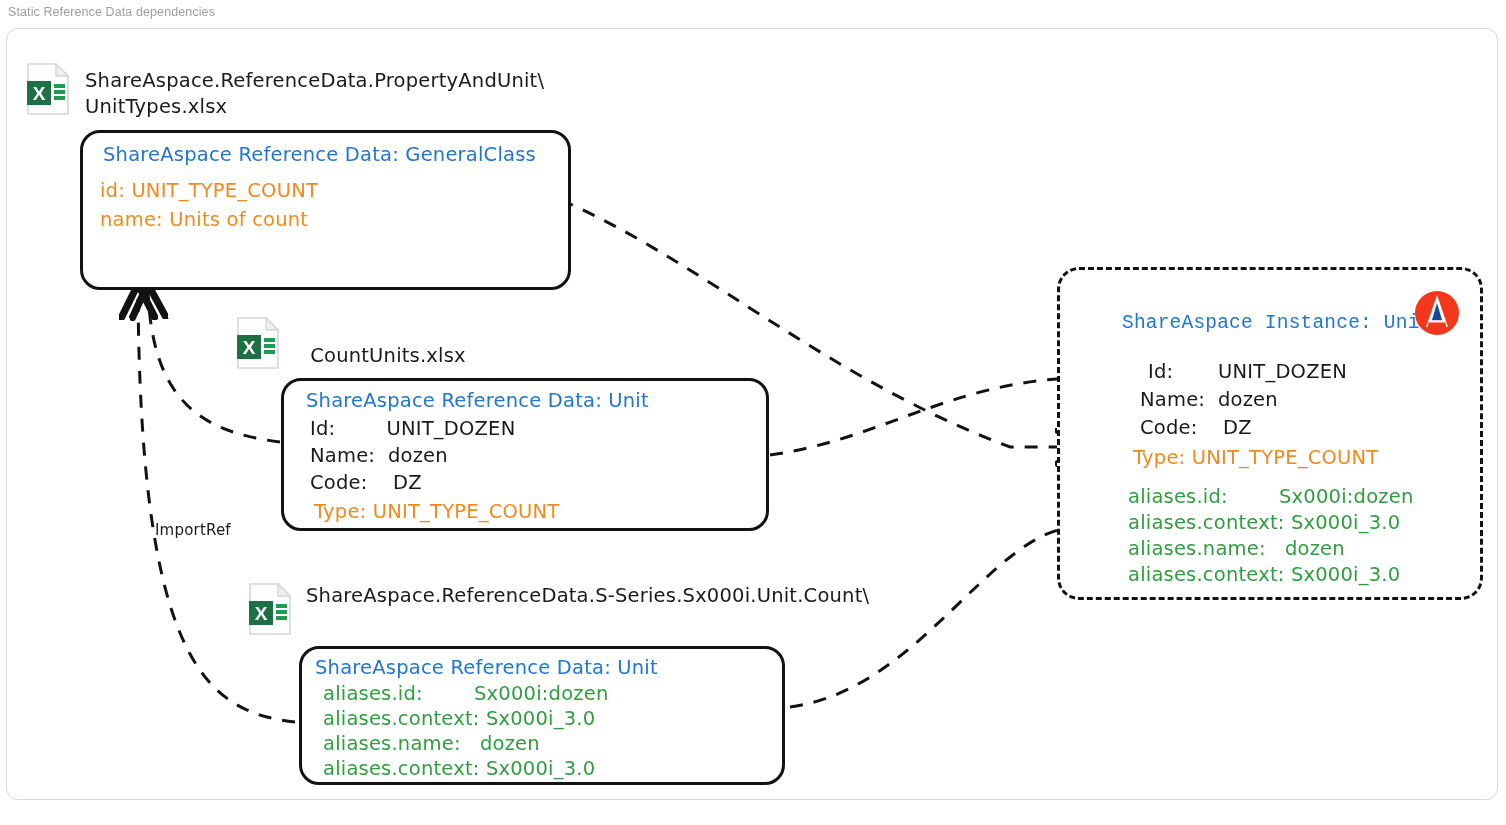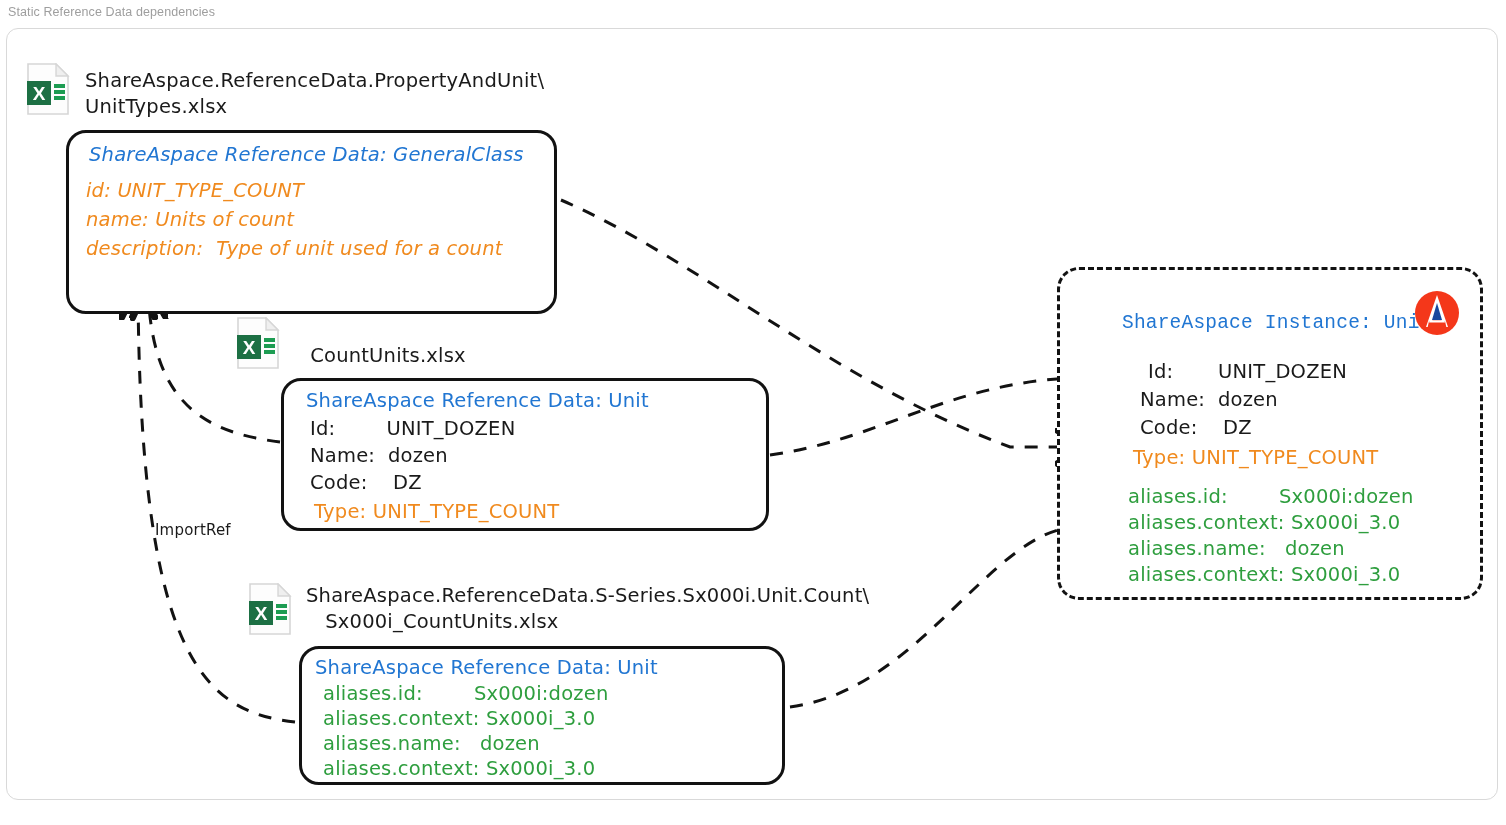--- a/index.html
+++ b/index.html
@@ -100,25 +100,24 @@
   <rect x="1" y="18" width="24" height="24" fill="#1d7044"></rect>
   <text x="13" y="36.5" font-family="Liberation Sans, sans-serif" font-size="19" font-weight="bold" fill="#fff" text-anchor="middle">X</text>
   <g fill="#1d9c52">
     <rect x="28" y="21" width="11" height="4"></rect>
       <rect x="28" y="27" width="11" height="4"></rect>
       <rect x="28" y="33" width="11" height="4"></rect>
   </g>
 </svg>
 <div class="file-label hand" style="left:85px;top:68px;"><span>ShareAspace.ReferenceData.PropertyAndUnit\</span><br><span>UnitTypes.xlsx</span></div>
 
-<div class="card" style="left:66px;top:130px;width:491px;height:184px;font-style:italic;">
+<div class="card" style="left:80px;top:130px;width:491px;height:160px;">
   <div class="card-title hand" style="left:20px;top:10px;">ShareAspace Reference Data: GeneralClass</div>
   <div class="row hand c-orange" style="left:17px;top:46px;"><span>id:</span> <span>UNIT_TYPE_COUNT</span></div>
   <div class="row hand c-orange" style="left:17px;top:75px;"><span>name:</span> <span>Units of count</span></div>
-  <div class="row hand c-orange" style="left:17px;top:104px;"><span>description:</span>  <span>Type of unit used for a count</span></div>
 </div>
 
 <svg class="xls-icon" style="left:236px;top:317px;" viewBox="0 0 44 52">
   <path d="M2,1 H30 L42,13 V51 H2 Z" fill="#fdfdfd" stroke="#d6d6d6" stroke-width="1.6"></path>
   <path d="M30,1 L42,13 H30 Z" fill="#efefef" stroke="#d6d6d6" stroke-width="1.4"></path>
   <rect x="1" y="18" width="24" height="24" fill="#1d7044"></rect>
   <text x="13" y="36.5" font-family="Liberation Sans, sans-serif" font-size="19" font-weight="bold" fill="#fff" text-anchor="middle">X</text>
   <g fill="#1d9c52">
     <rect x="28" y="21" width="11" height="4"></rect>
       <rect x="28" y="27" width="11" height="4"></rect>
@@ -141,21 +140,21 @@
   <path d="M2,1 H30 L42,13 V51 H2 Z" fill="#fdfdfd" stroke="#d6d6d6" stroke-width="1.6"></path>
   <path d="M30,1 L42,13 H30 Z" fill="#efefef" stroke="#d6d6d6" stroke-width="1.4"></path>
   <rect x="1" y="18" width="24" height="24" fill="#1d7044"></rect>
   <text x="13" y="36.5" font-family="Liberation Sans, sans-serif" font-size="19" font-weight="bold" fill="#fff" text-anchor="middle">X</text>
   <g fill="#1d9c52">
     <rect x="28" y="21" width="11" height="4"></rect>
       <rect x="28" y="27" width="11" height="4"></rect>
       <rect x="28" y="33" width="11" height="4"></rect>
   </g>
 </svg>
-<div class="file-label hand" style="left:306px;top:583px;"><span>ShareAspace.ReferenceData.S-Series.Sx000i.Unit.Count\</span><br>   <span>Sx000i_CountUnits.xlsx</span></div>
+<div class="file-label hand" style="left:306px;top:583px;"><span>ShareAspace.ReferenceData.S-Series.Sx000i.Unit.Count\</span><br>   </div>
 
 <div class="card" style="left:299px;top:646px;width:486px;height:139px;">
   <div class="card-title hand" style="left:13px;top:7px;">ShareAspace Reference Data: Unit</div>
   <div class="row hand c-green" style="left:21px;top:33px;"><span>aliases.id:</span>        <span>Sx000i:dozen</span></div>
   <div class="row hand c-green" style="left:21px;top:58px;"><span>aliases.context:</span> <span>Sx000i_3.0</span></div>
   <div class="row hand c-green" style="left:21px;top:83px;"><span>aliases.name:</span>   <span>dozen</span></div>
   <div class="row hand c-green" style="left:21px;top:108px;"><span>aliases.context:</span> <span>Sx000i_3.0</span></div>
 </div>
 
 <div id="instance-box">

